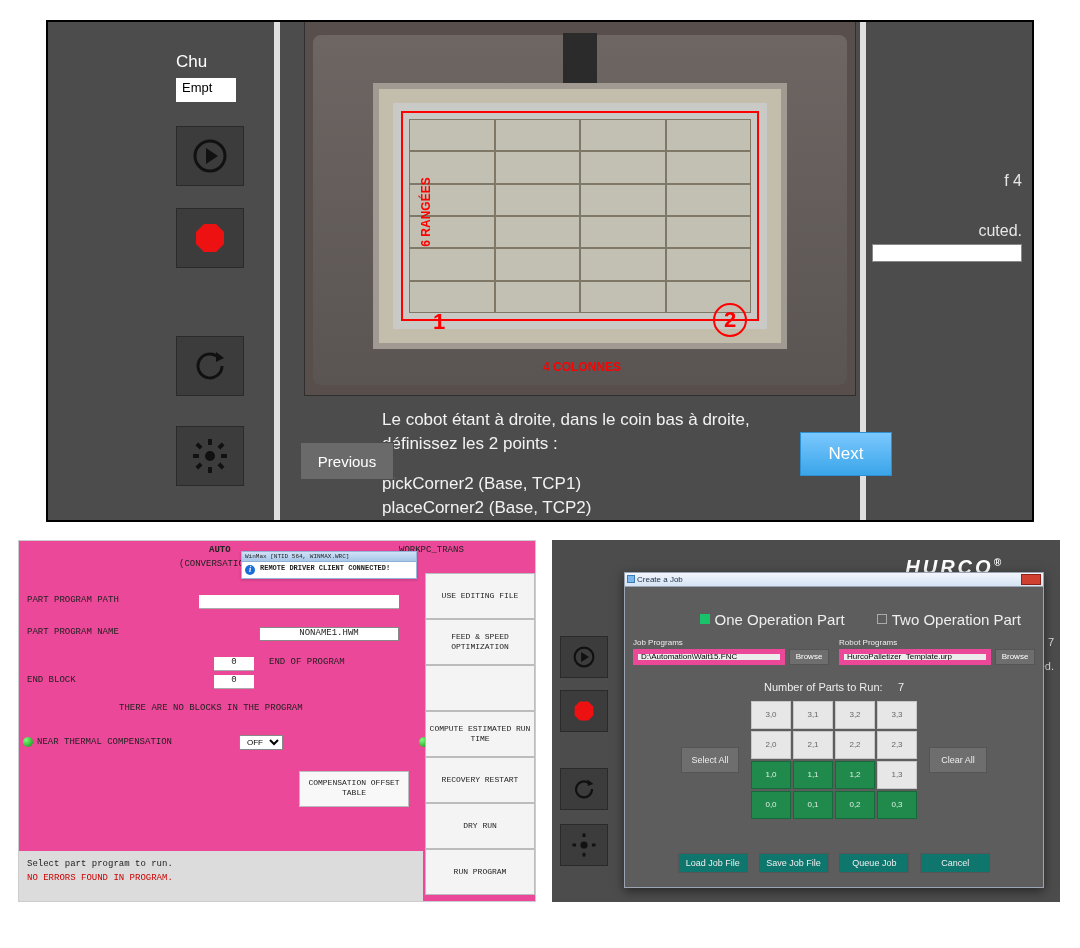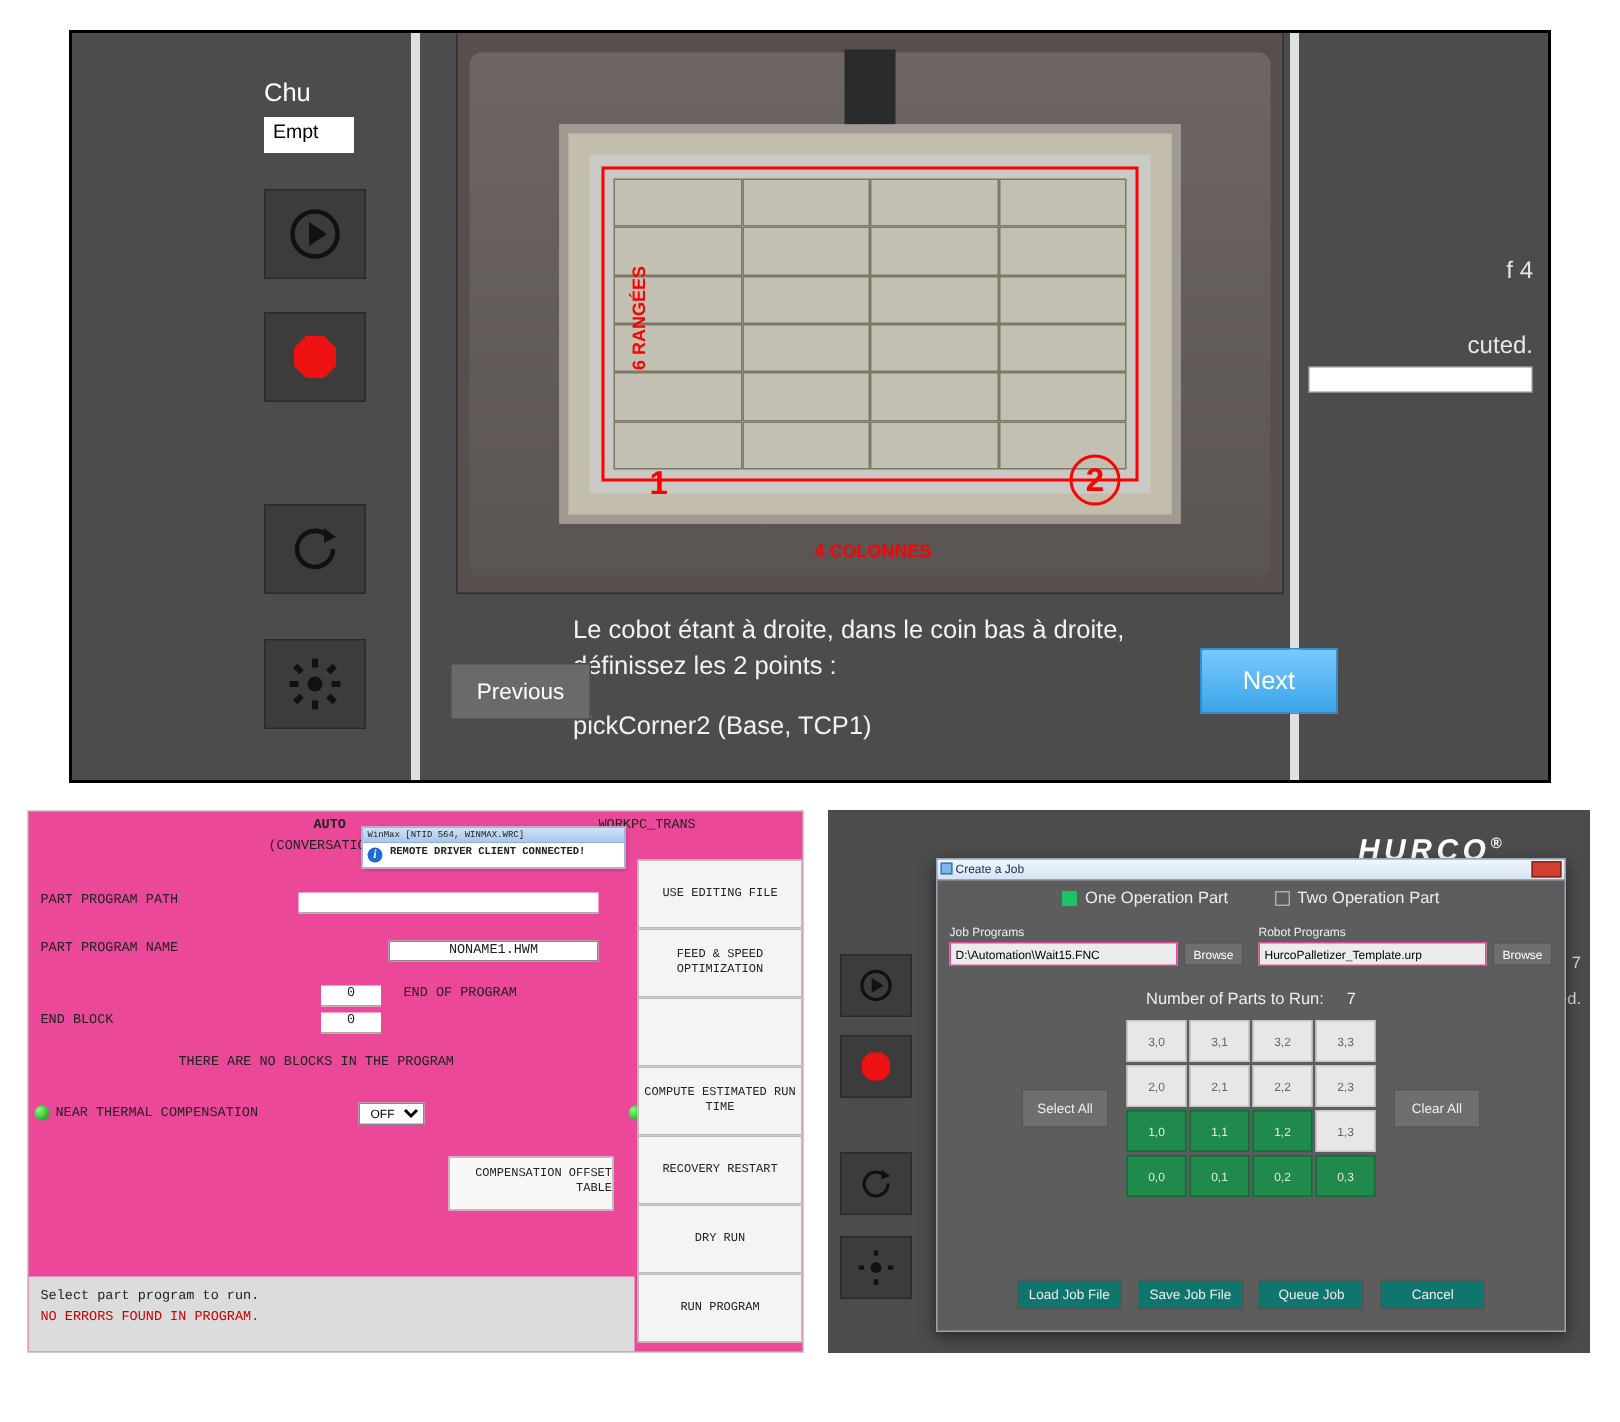--- a/index.html
+++ b/index.html
@@ -44,42 +44,42 @@
   .lbl { font-weight:normal; }
   .fld { position:absolute; height:14px; background:#fff; border-bottom:1px solid #aaa; font-size:9px; text-align:center; }
   .p2-sidebtns { position:absolute; right:0; top:0; width:110px; height:100%; display:flex; flex-direction:column;margin-top:32px; }
   .p2-sidebtns .sb { flex:0 0 46px; border:1px solid #bcbcbc; background:#f4f4f4; font-size:8px; text-align:center; display:flex;align-items:center;justify-content:center; padding:2px; line-height:10px; }
   .p2-bottom-msgs { position:absolute; left:0; bottom:0; right:112px; background:#dcdcdc; height:50px; padding:6px 8px; font-size:9px; line-height:14px; }
   .p2-err { color:#c00; }
   .p2-notif { position:absolute; left:222px; top:10px; width:176px; height:28px; background:#fff; border:1px solid #97b6da; box-shadow:0 1px 3px rgba(0,0,0,.2); font-size:7px; padding:2px 2px 2px 18px; line-height:9px; }
   .p2-notif .tbar { position:absolute; left:0; top:0; right:0; height:10px; background:linear-gradient(#cfe1f7,#a8c7ea); border-bottom:1px solid #8fb0d6; font-size:6px; padding-left:3px;}
   .p2-notif-i { position:absolute; left:3px; top:13px; width:10px; height:10px; background:#1a6dd6; color:#fff; border-radius:50%; font-weight:bold; font-size:8px; text-align:center; line-height:10px; font-family:Georgia,serif; font-style:italic;}
   .p2-grnball { position:absolute; width:10px; height:10px; background:radial-gradient(circle at 30% 30%,#7dff7d,#0a8a0a); border-radius:50%; }
-  .p2-compbox { position:absolute; left:280px; top:230px; width:110px; height:36px; border:1px solid #bcbcbc; background:#f8f8f8; font-size:8px; text-align:right; padding-top:6px; line-height:10px;}
+  .p2-compbox { position:absolute; left:280px; top:230px; width:110px; height:36px; border:1px solid #bcbcbc; background:#f8f8f8; font-size:8px; text-align:center; padding-top:6px; line-height:10px;}
 
   
   .p2-right { position:absolute; left:534px; top:0; width:508px; height:100%; background:#4c4c4c; overflow:hidden; }
   .p2-right .bg-iconbtn { position:absolute; left:8px; width:48px; height:42px; background:#3c3c3c; border:1px solid #2a2a2a; display:flex;align-items:center;justify-content:center; }
   .p2-right .bi-play { top:96px; } .p2-right .bi-stop { top:150px; } .p2-right .bi-refresh { top:228px; } .p2-right .bi-gear { top:284px; }
   .p2-right .rightmeta { position:absolute; right:6px; color:#ddd; font-size:11px; }
   .p2-brand { position:absolute; right:56px; top:16px; color:#fff; font-weight:bold; font-size:20px; letter-spacing:3px; font-style:italic; }
   .p2-dialog { position:absolute; left:72px; top:32px; width:420px; height:316px; background:#5d5d5d; border:1px solid #9aa4b3; box-shadow:0 3px 10px rgba(0,0,0,.5); }
   .p2-dlg-titlebar { height:14px; background:linear-gradient(#f2f6fd,#d6e3f3); border-bottom:1px solid #9aa4b3; font-size:8px; color:#1b2b45; padding-left:12px; line-height:14px; position:relative;}
   .p2-dlg-titlebar .tb-ico { position:absolute; left:2px; top:2px; width:8px; height:8px; background:#7db6e8; border:1px solid #3d7bb8;}
   .p2-dlg-close { position:absolute; right:2px; top:1px; width:20px; height:11px; background:#d04030; border:1px solid #8d2216;}
   .p2-dlg-body { position:absolute; inset:14px 8px 8px; color:#eee; font-size:10px; }
-  .p2-radio-row { text-align:center; margin-top:6px; font-size:11px; }
+  .p2-radio-row { text-align:right; margin-top:23px; font-size:15px; }
   .p2-radio-row .rb { display:inline-flex; align-items:center; margin:0 14px; }
   .p2-radio-row .box { width:10px; height:10px; margin-right:5px; border:1px solid #aaa; }
   .p2-radio-row .box.sel { background:#19c36a; border-color:#19c36a; }
   .p2-flds { display:flex; gap:10px; margin-top:10px; }
   .p2-flds .col { flex:1; }
   .p2-flds .col .lblh { font-size:8px; margin-bottom:2px; }
   .p2-flds .col .inprow { display:flex; gap:4px; }
-  .p2-flds .col input { flex:1; height:16px; font-size:8px; background:#ececec; border:1px solid #ec4899; padding:0 3px;}
+  .p2-flds .col input { flex:1; height:16px; font-size:8px; background:#ececec; border:5px solid #ec4899; padding:0 3px;}
   .p2-browse { width:40px; height:16px; background:#6e6e6e; color:#fff; font-size:8px; border:1px solid #555;}
   .p2-numparts { text-align:center; margin-top:16px; font-size:11px; }
   .p2-gridwrap { display:flex; align-items:center; justify-content:center; gap:12px; margin-top:8px;}
   .p2-grid { display:grid; grid-template-columns:repeat(4,40px); grid-template-rows:repeat(4,28px); gap:2px;}
   .cell { background:#e7e7e7; color:#666; font-size:8px; display:flex; align-items:center; justify-content:center; border:1px solid #c7c7c7;}
   .cell.sel { background:#1f8a4c; color:#dfeee3; border-color:#156a3a;}
   .p2-smallbtn { width:58px; height:26px; background:#6e6e6e; color:#eee; font-size:9px; border:1px solid #555;}
   .p2-dlg-actions { position:absolute; left:0; right:0; bottom:6px; text-align:center;}
   .p2-dlg-actions button { width:70px; height:20px; background:#0f766e; color:#eee; font-size:9px; border:1px solid #555; margin:0 4px;}
   
@@ -168,20 +168,21 @@
       <div class="p1-ann" style="left:120px;top:274px;font-size:22px;">1</div>
       <div class="p1-ann" style="left:400px;top:268px;font-size:22px;border:2px solid red;border-radius:50%;width:34px;height:34px;line-height:30px;text-align:center;">2</div>
     </div>
   </div>
 
   <div class="p1-instr">
     <div>Le cobot étant à droite, dans le coin bas à droite,</div>
     <div>définissez les 2 points :</div>
     <div style="height:16px"></div>
     <div>pickCorner2 (Base, TCP1)</div>
+    <div>placeCorner2 (Base, TCP2)</div>
   </div>
   <button class="p1-prev">Previous</button>
   <button class="p1-next">Next</button>
 </div>
 
 <div class="p2">
 
   <div class="p2-left">
     <div class="row hdr-auto">AUTO</div>
     <div class="row hdr-cv">(CONVERSATIONAL)</div>

